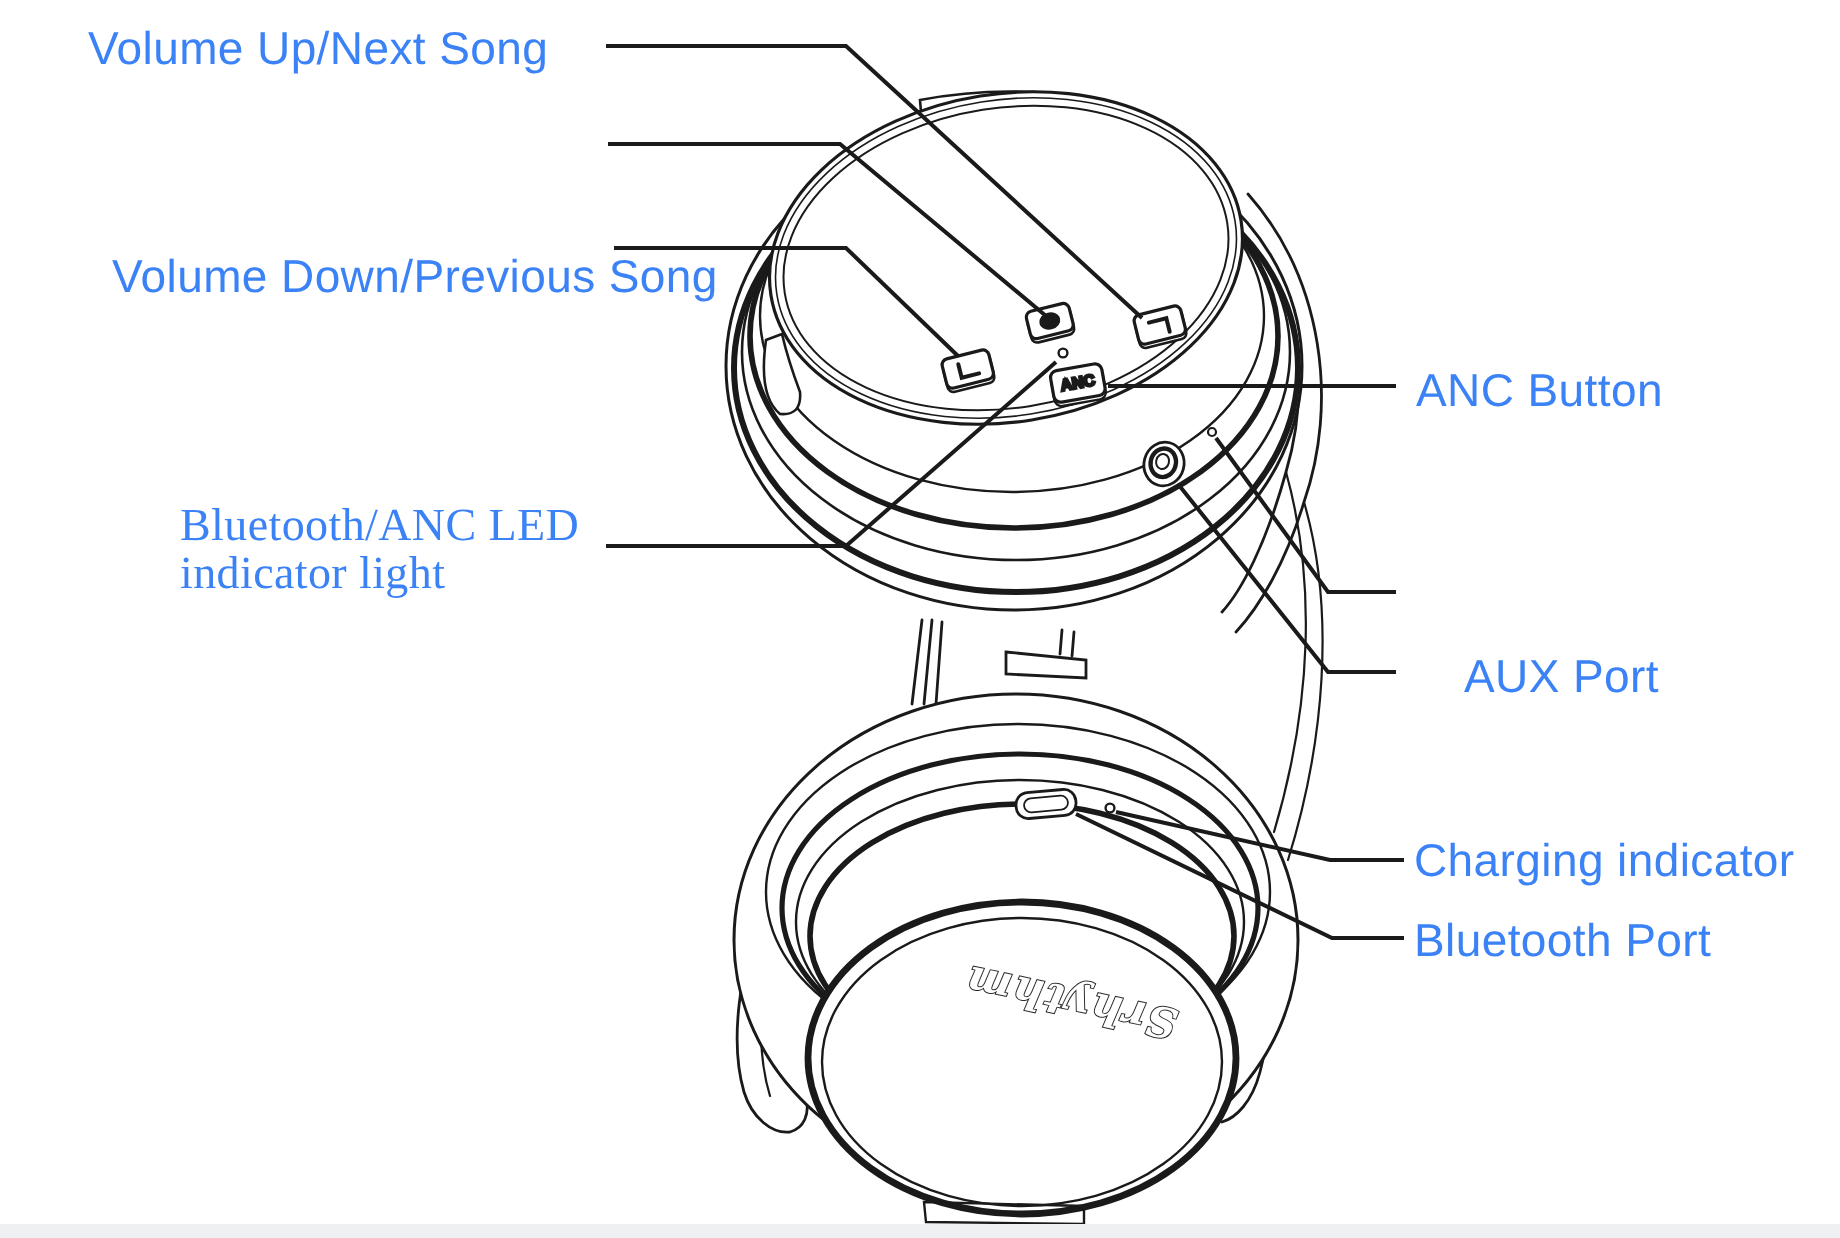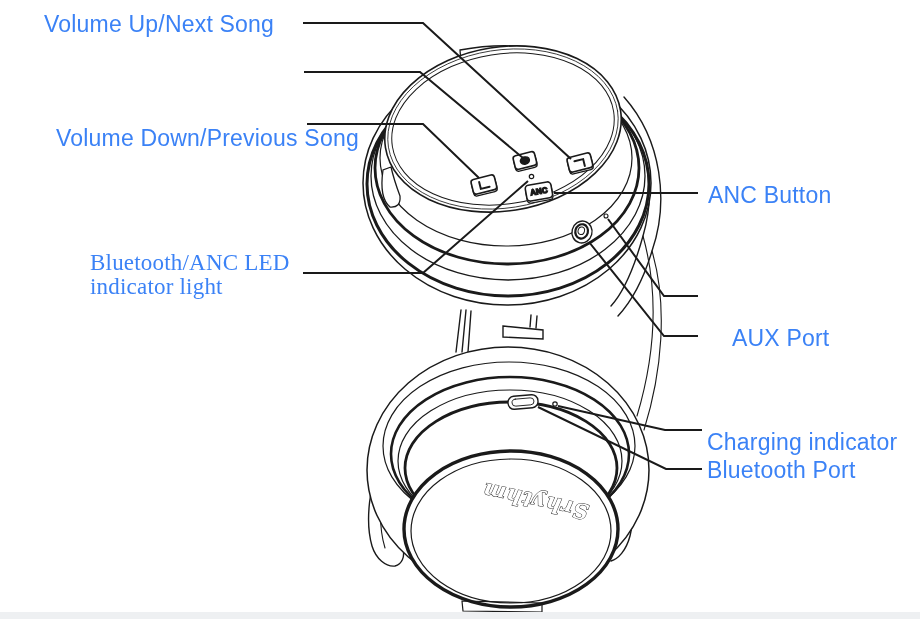--- a/index.html
+++ b/index.html
@@ -160,17 +160,17 @@
       </g>
     </g>
   </svg>
 
   <div class="callout-label" style="left:44px;top:10px;">Volume Up/Next Song</div>
   <div class="callout-label" style="left:20px;top:124px;margin-left:36px;">Volume Down/Previous Song</div>
   <div class="callout-label two-line" style="left:90px;top:251px;">Bluetooth/ANC LED
 indicator light</div>
   <div class="callout-label" style="left:708px;top:181px;">ANC Button</div>
   <div class="callout-label" style="left:708px;top:324px;margin-left:24px;">AUX Port</div>
-  <div class="callout-label" style="left:707px;top:428px;">Charging indicator</div>
+  <div class="callout-label" style="left:707px;top:416px;">Charging indicator</div>
   <div class="callout-label" style="left:707px;top:456px;">Bluetooth Port</div>
 
   <div class="footer-strip"></div>
 </div>
 
 </body></html>

